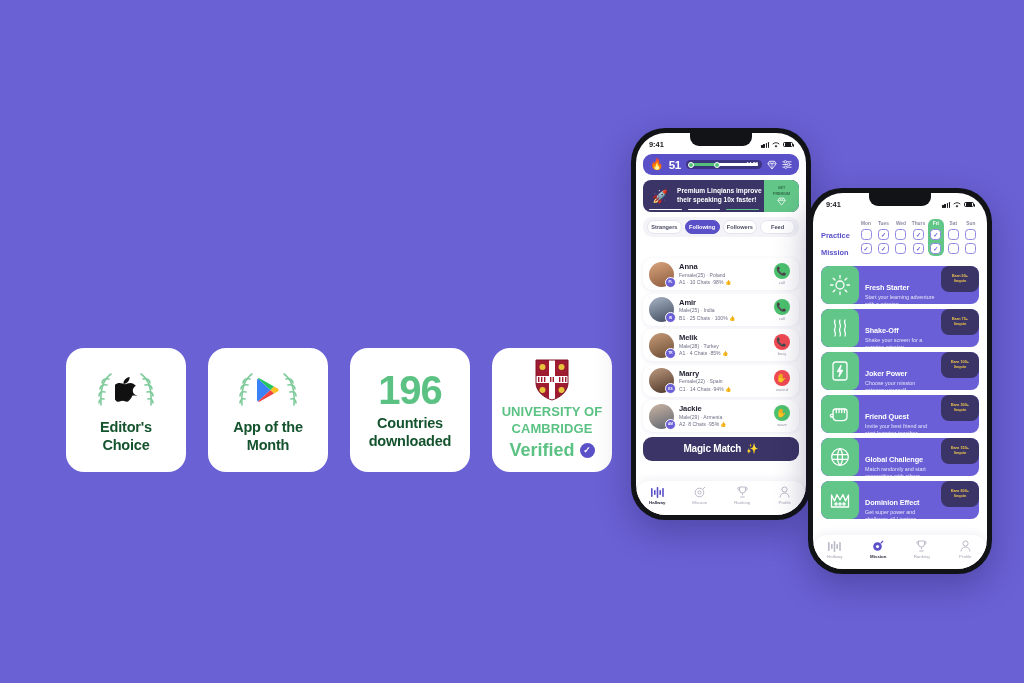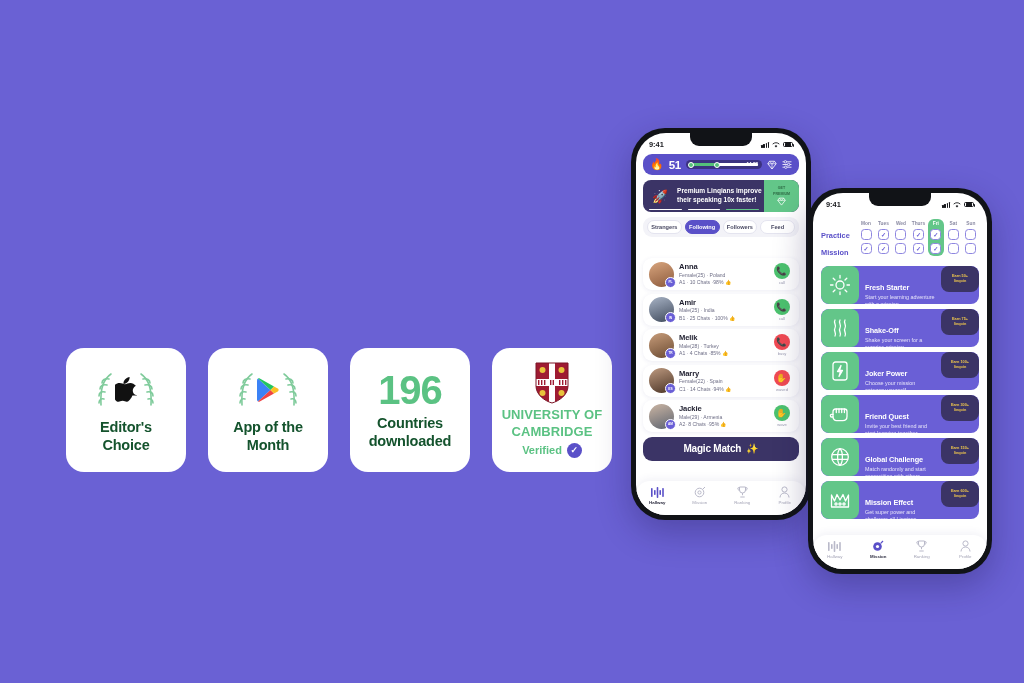--- a/index.html
+++ b/index.html
@@ -21,21 +21,21 @@
   .badge-emb { height:48px; display:flex; align-items:center; justify-content:center; gap:1px; }
   .laurel { width:19px; height:36px; }
   .badge-label {
     color:#14532d; font-size:14.5px; font-weight:bold; line-height:1.18; margin-top:5px;
     letter-spacing:-0.2px;
   }
   .big-num { color:#5BC283; font-size:40px; font-weight:bold; line-height:1; letter-spacing:-1px; }
   .camb-crest { width:34px; height:42px; }
   .camb-name { color:#5BC283; font-size:13px; font-weight:bold; line-height:1.25; letter-spacing:0.1px; margin-top:3px;}
   .camb-ver { display:flex; align-items:center; justify-content:center; gap:5px; margin-top:3px;}
-  .camb-ver .t { color:#5BC283; font-size:11px; font-weight:bold; }
+  .camb-ver .t { color:#5BC283; font-size:18px; font-weight:bold; }
   .ver-check { width:15px; height:15px; border-radius:50%; background:#5A50C8; color:#fff;
     display:flex; align-items:center; justify-content:center; font-size:9px; font-weight:bold;}
 
   
   .phone { position:absolute; background:#111317; border-radius:34px; padding:5px;
            box-shadow:0 12px 34px rgba(30,20,80,0.33); }
   .phone-inner { background:#ffffff; border-radius:30px; overflow:hidden; position:relative;
                  width:100%; height:100%; }
   #phone1 { left:631px; top:128px; width:180px; height:392px; z-index:1; }
   #phone2 { left:808px; top:188px; width:184px; height:386px; z-index:2; }
@@ -648,21 +648,21 @@
           <div class="mcard">
             <div class="mcard-ic">
               <svg width="22" height="22" viewBox="0 0 22 22" fill="none" stroke="#fff" stroke-width="1.3" stroke-linejoin="round">
                 <path d="M2.5 6 L5.5 12 L8 5.5 L11 11 L14 5.5 L16.5 12 L19.5 6 V18 H2.5 Z"></path>
                 <circle cx="7" cy="15" r="1.1"></circle>
                   <circle cx="11" cy="15" r="1.1"></circle>
                   <circle cx="15" cy="15" r="1.1"></circle>
               </svg>
             </div>
             <div class="mcard-body">
-              <div class="mcard-t">Mission Effect</div>
+              <div class="mcard-t">Dominion Effect</div>
               <div class="mcard-d">
                 <span>Get super power and</span><br>
                 <span>challenge all Linqians</span>
               </div>
             </div>
             <div class="mcard-badge">
               <span>Earn 600+</span>
               <span>linqoin</span>
             </div>
           </div>

